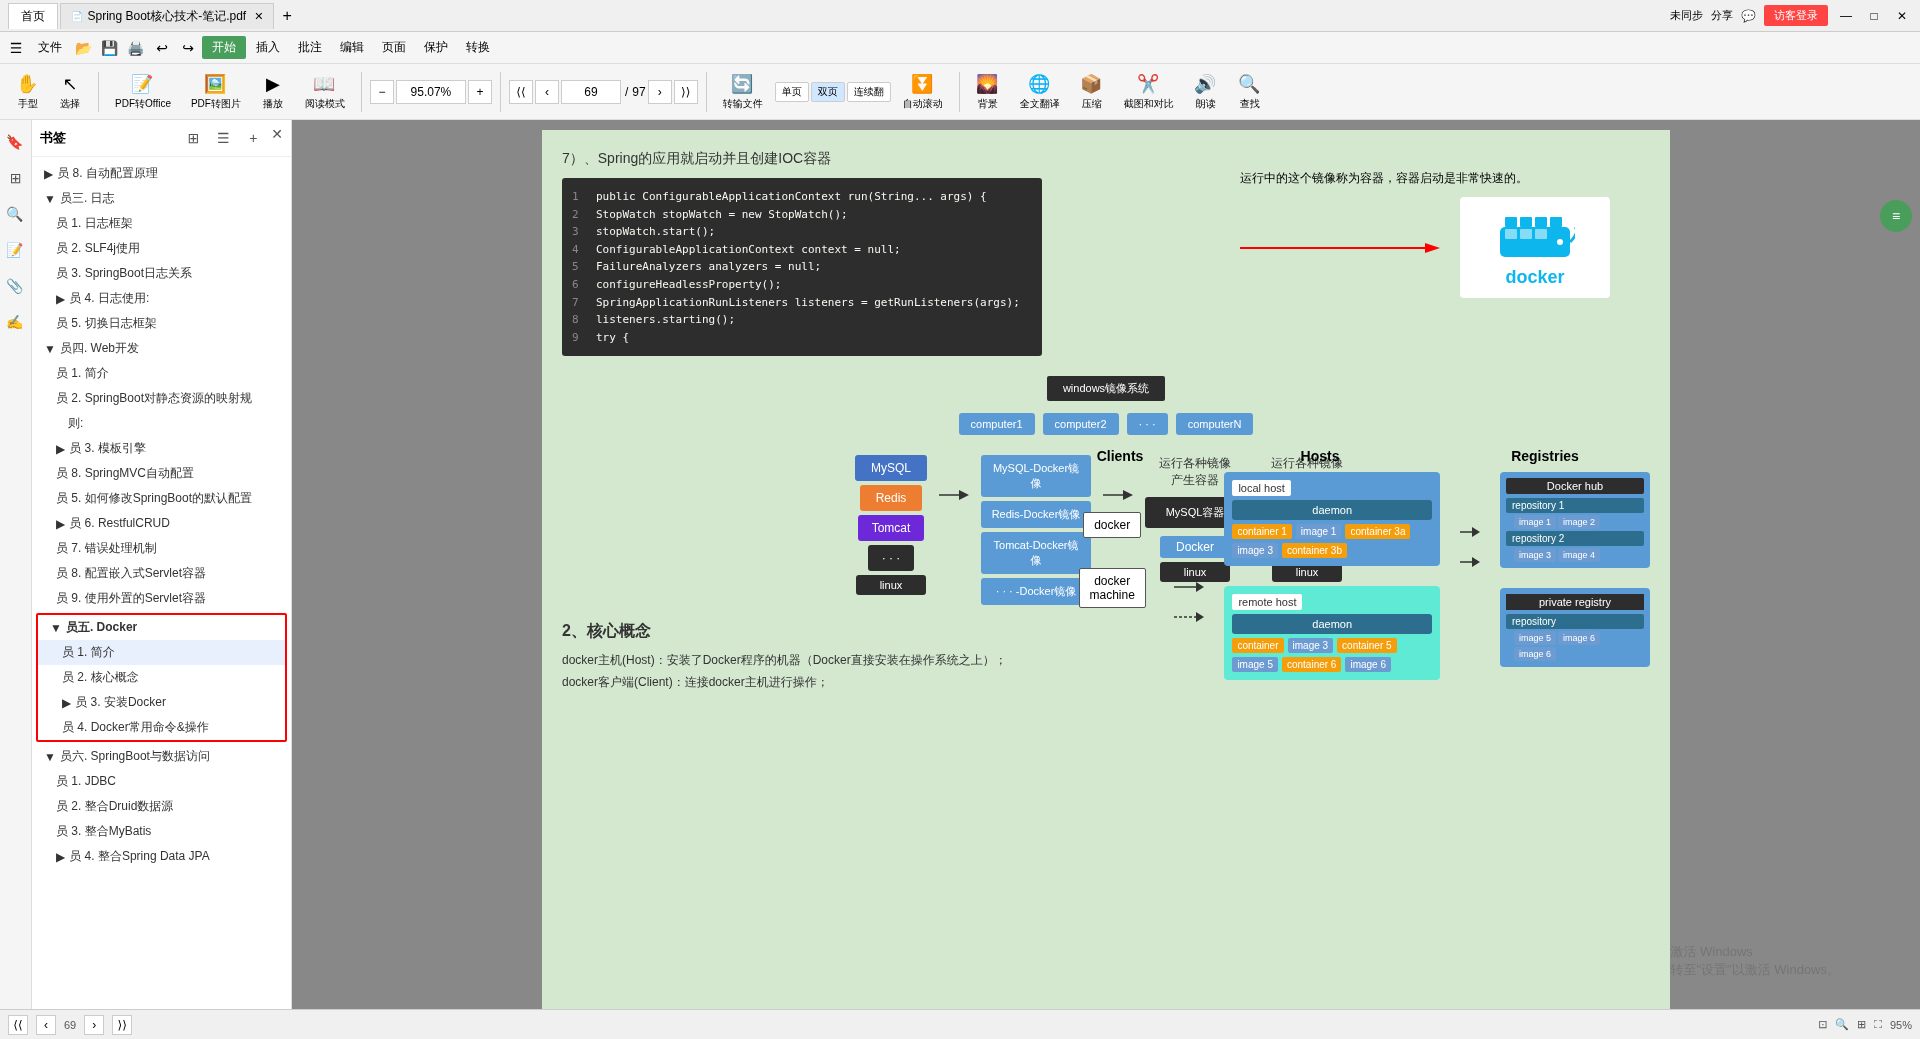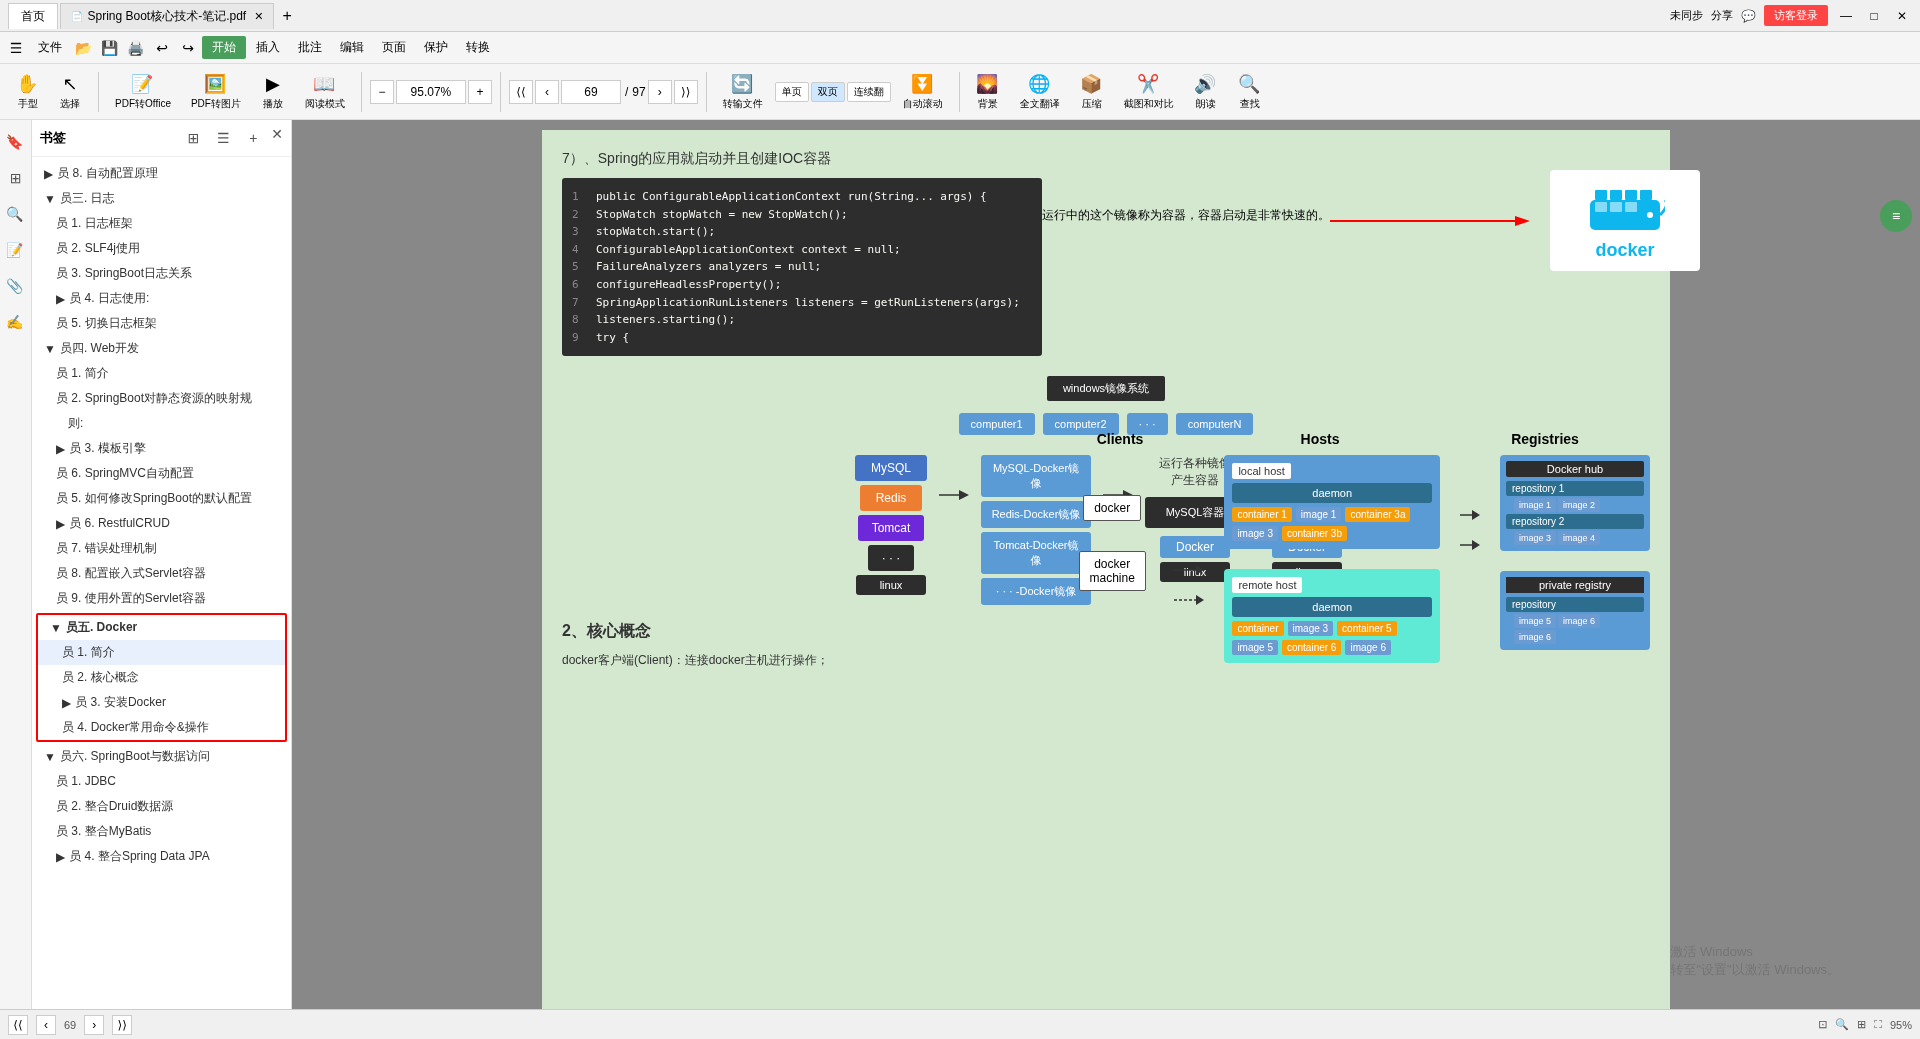--- a/index.html
+++ b/index.html
@@ -593,21 +593,21 @@
         <span>员 2. SpringBoot对静态资源的映射规</span>
       </div>
       <div class="tree-item tree-child" style="padding-left:36px;">
         <span>则:</span>
       </div>
       <div class="tree-item tree-child">
         <span>▶</span>
         <span>员 3. 模板引擎</span>
       </div>
       <div class="tree-item tree-child">
-        <span>员 6. SpringMVC自动配置</span>
+        <span>员 8. SpringMVC自动配置</span>
       </div>
       <div class="tree-item tree-child">
         <span>员 5. 如何修改SpringBoot的默认配置</span>
       </div>
       <div class="tree-item tree-child">
         <span>▶</span>
         <span>员 6. RestfulCRUD</span>
       </div>
       <div class="tree-item tree-child">
         <span>员 7. 错误处理机制</span>
@@ -699,21 +699,21 @@
                 <span class="code-num">8</span>
                 <span class="code-content">    listeners.starting();</span>
               </div>
             <div class="code-line">
                 <span class="code-num">9</span>
                 <span class="code-content">    try {</span>
               </div>
           </div>
         </div>
 
-        <div style="display:flex; flex-direction:row; align-items:center; margin-top:20px; margin-right:40px;">
+        <div style="display:flex; flex-direction:column; margin-top:20px; margin-right:40px;">
           <div style="font-size:12px; margin-bottom:10px; white-space:nowrap;">运行中的这个镜像称为容器，容器启动是非常快速的。</div>
           <div style="display:flex; align-items:center; gap:20px;">
 
             <div style="width:200px; height:20px; display:flex; align-items:center;">
               <svg width="200" height="20">
                 <line x1="0" y1="10" x2="185" y2="10" stroke="red" stroke-width="2"></line>
                 <polygon points="185,5 200,10 185,15" fill="red"></polygon>
               </svg>
             </div>
 
@@ -787,23 +787,24 @@
 
         <div class="tech-col">
           <div style="font-size:12px; text-align:center; color:#333; margin-bottom:4px;">运行各种镜像<br>产生容器</div>
           <div class="tech-container-box">MySQL容器</div>
           <div style="background:#5b9bd5; color:white; padding:4px 16px; border-radius:3px; font-size:12px; margin-top:4px;">Docker</div>
           <div class="tech-box-linux">linux</div>
         </div>
       </div>
 
       <div class="section-title">2、核心概念</div>
+      <div class="desc-text">docker主机(Host)：安装了Docker程序的机器（Docker直接安装在操作系统之上）；</div>
       <div class="desc-text">docker客户端(Client)：连接docker主机进行操作；</div>
 
-      <div style="position:absolute; right:20px; top:301px; width:580px;">
+      <div style="position:absolute; right:20px; top:318px; width:580px;">
 
         <div style="display:flex; gap:40px; margin-bottom:8px; font-size:14px; font-weight:bold;">
           <span style="width:100px; text-align:center;">Clients</span>
           <span style="width:220px; text-align:center;">Hosts</span>
           <span style="width:150px; text-align:center;">Registries</span>
         </div>
         <div style="display:flex; gap:20px; align-items:flex-start;">
 
           <div style="display:flex; flex-direction:column; gap:30px; align-items:center; width:90px; margin-top:40px;">
             <div style="border:1.5px solid #555; padding:5px 10px; font-size:12px; border-radius:2px; text-align:center; background:white;">docker</div>

